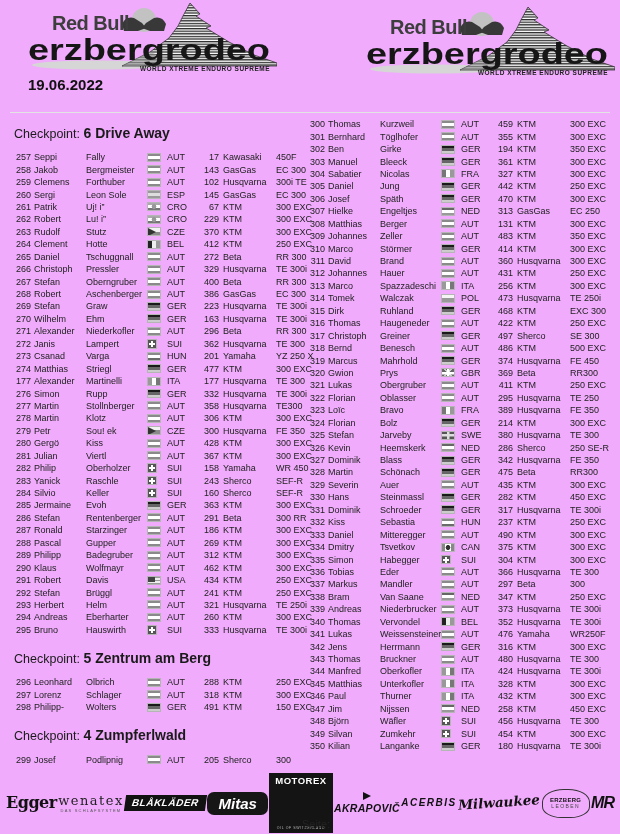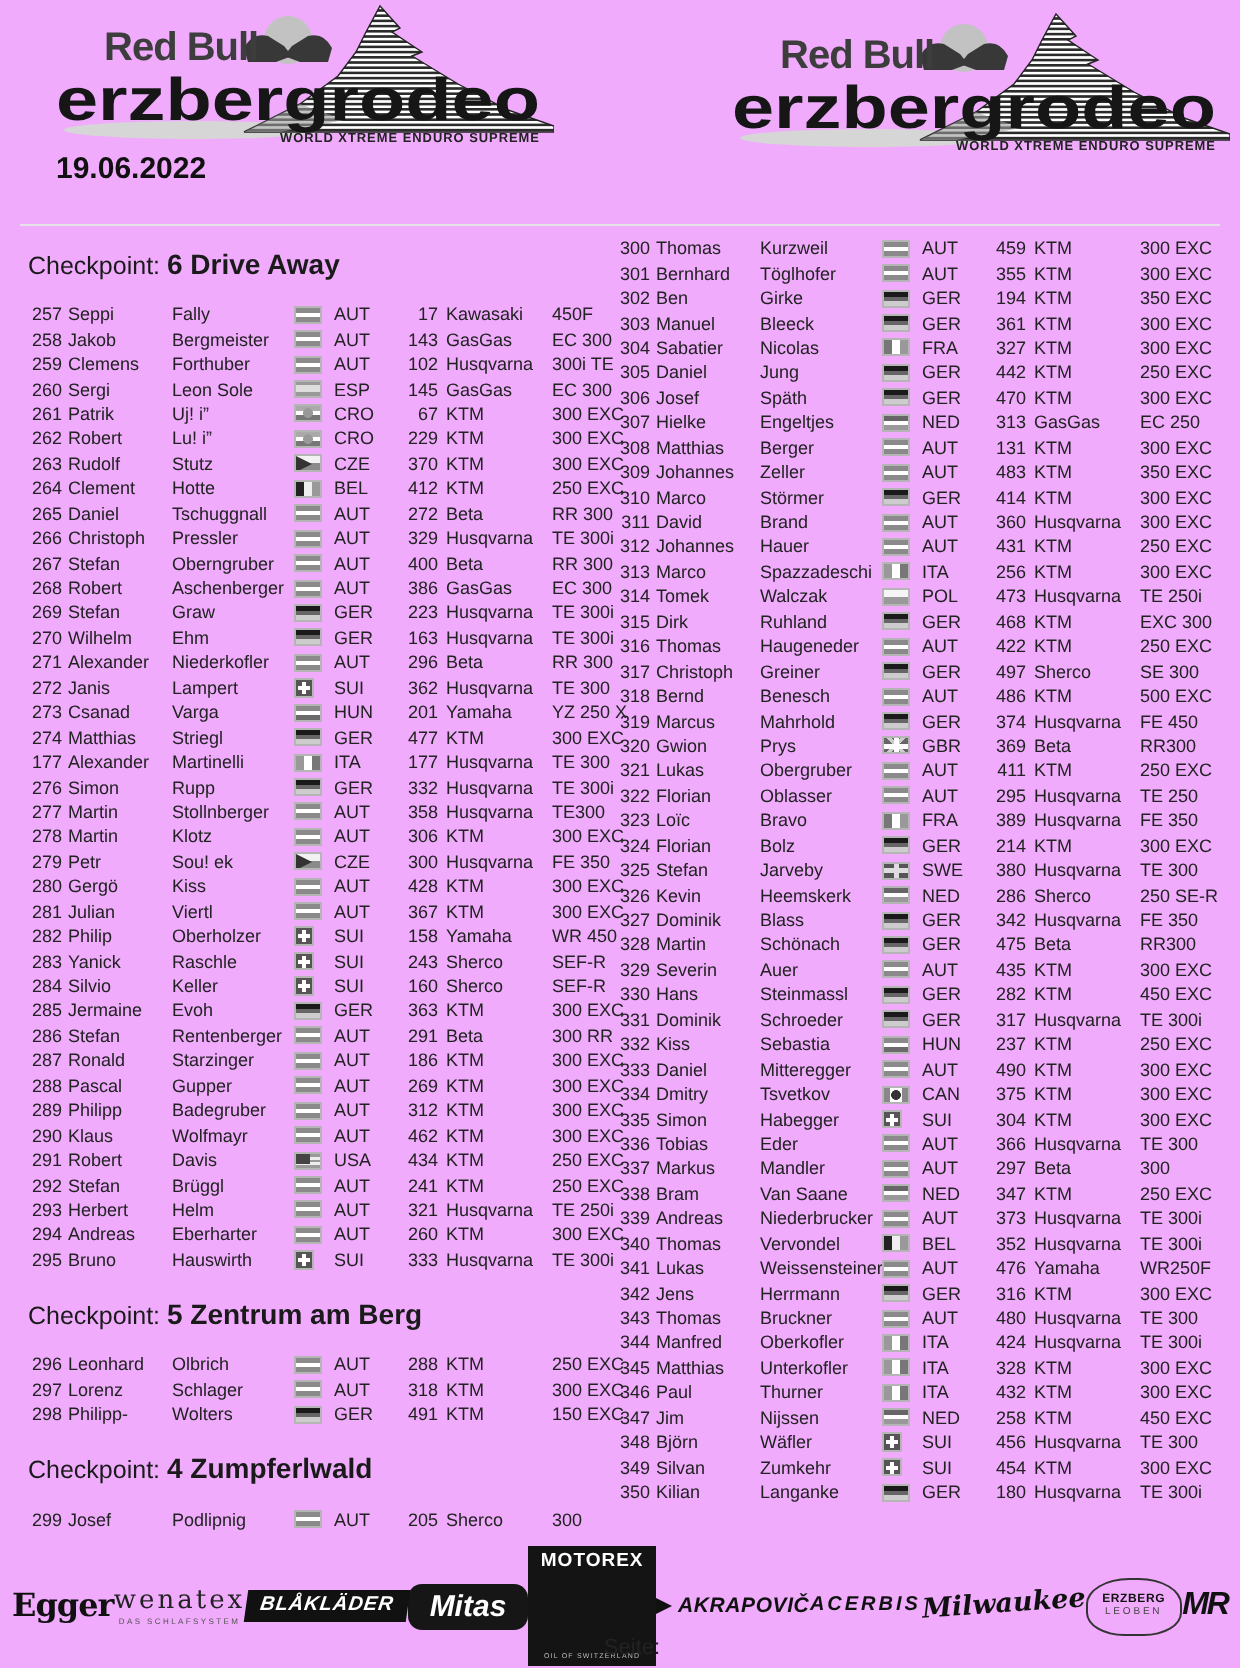--- a/index.html
+++ b/index.html
@@ -62,21 +62,21 @@
   .sp-egger .sp-label{font-family:"DejaVu Serif",serif;font-weight:bold;font-size:16px;letter-spacing:-0.5px;}
   .sp-wenatex .sp-label{font-family:"DejaVu Serif",serif;font-size:13px;letter-spacing:1.5px;color:#222;}
   .sp-wenatex .sp-sub{font-size:4px;letter-spacing:1.2px;color:#555;margin-top:2px;}
   .sp-blaklader{background:#111;padding:3px 7px;transform:skewX(-8deg);}
   .sp-blaklader .sp-label{color:#fff;font-weight:bold;font-style:italic;font-size:10px;letter-spacing:.5px;}
   .sp-mitas{background:#161616;border-radius:7px;padding:4px 11px;}
   .sp-mitas .sp-label{color:#fff;font-weight:bold;font-style:italic;font-size:15px;}
   .sp-motorex{background:#141414;padding:3px 6px;gap:40px;}
   .sp-motorex .sp-label{color:#fff;font-weight:bold;font-size:9.5px;letter-spacing:.5px;}
   .sp-motorex .sp-sub{color:#bbb;font-size:3.5px;letter-spacing:.6px;margin-top:1px;}
-  .sp-akrapovic{flex-direction:row;gap:3px;align-items:center;}
+  .sp-akrapovic{flex-direction:column;gap:3px;align-items:center;}
   .akra-icon{width:0;height:0;border-top:4px solid transparent;border-bottom:4px solid transparent;border-left:8px solid #111;}
   .sp-akrapovic .sp-label{font-weight:bold;font-style:italic;font-size:10.5px;letter-spacing:.3px;}
   .sp-acerbis .sp-label{font-weight:bold;font-style:italic;font-size:10px;letter-spacing:1.5px;}
   .sp-milwaukee .sp-label{font-family:"DejaVu Serif",serif;font-style:italic;font-weight:bold;font-size:13.5px;transform:rotate(-4deg);}
   .sp-erzberg{border:1px solid #333;border-radius:45% 45% 40% 40%;width:46px;height:27px;justify-content:center;}
   .sp-erzberg .sp-label{font-size:6px;font-weight:bold;letter-spacing:.3px;}
   .sp-erzberg .sp-sub{font-size:5px;letter-spacing:1.4px;color:#444;margin-top:1.5px;}
   .sp-mr .sp-label{font-weight:900;font-style:italic;font-size:16px;letter-spacing:-1px;}
   .page-label{position:absolute;top:818px;left:12px;right:0;text-align:center;font-size:11px;color:#222;}
 </style>

